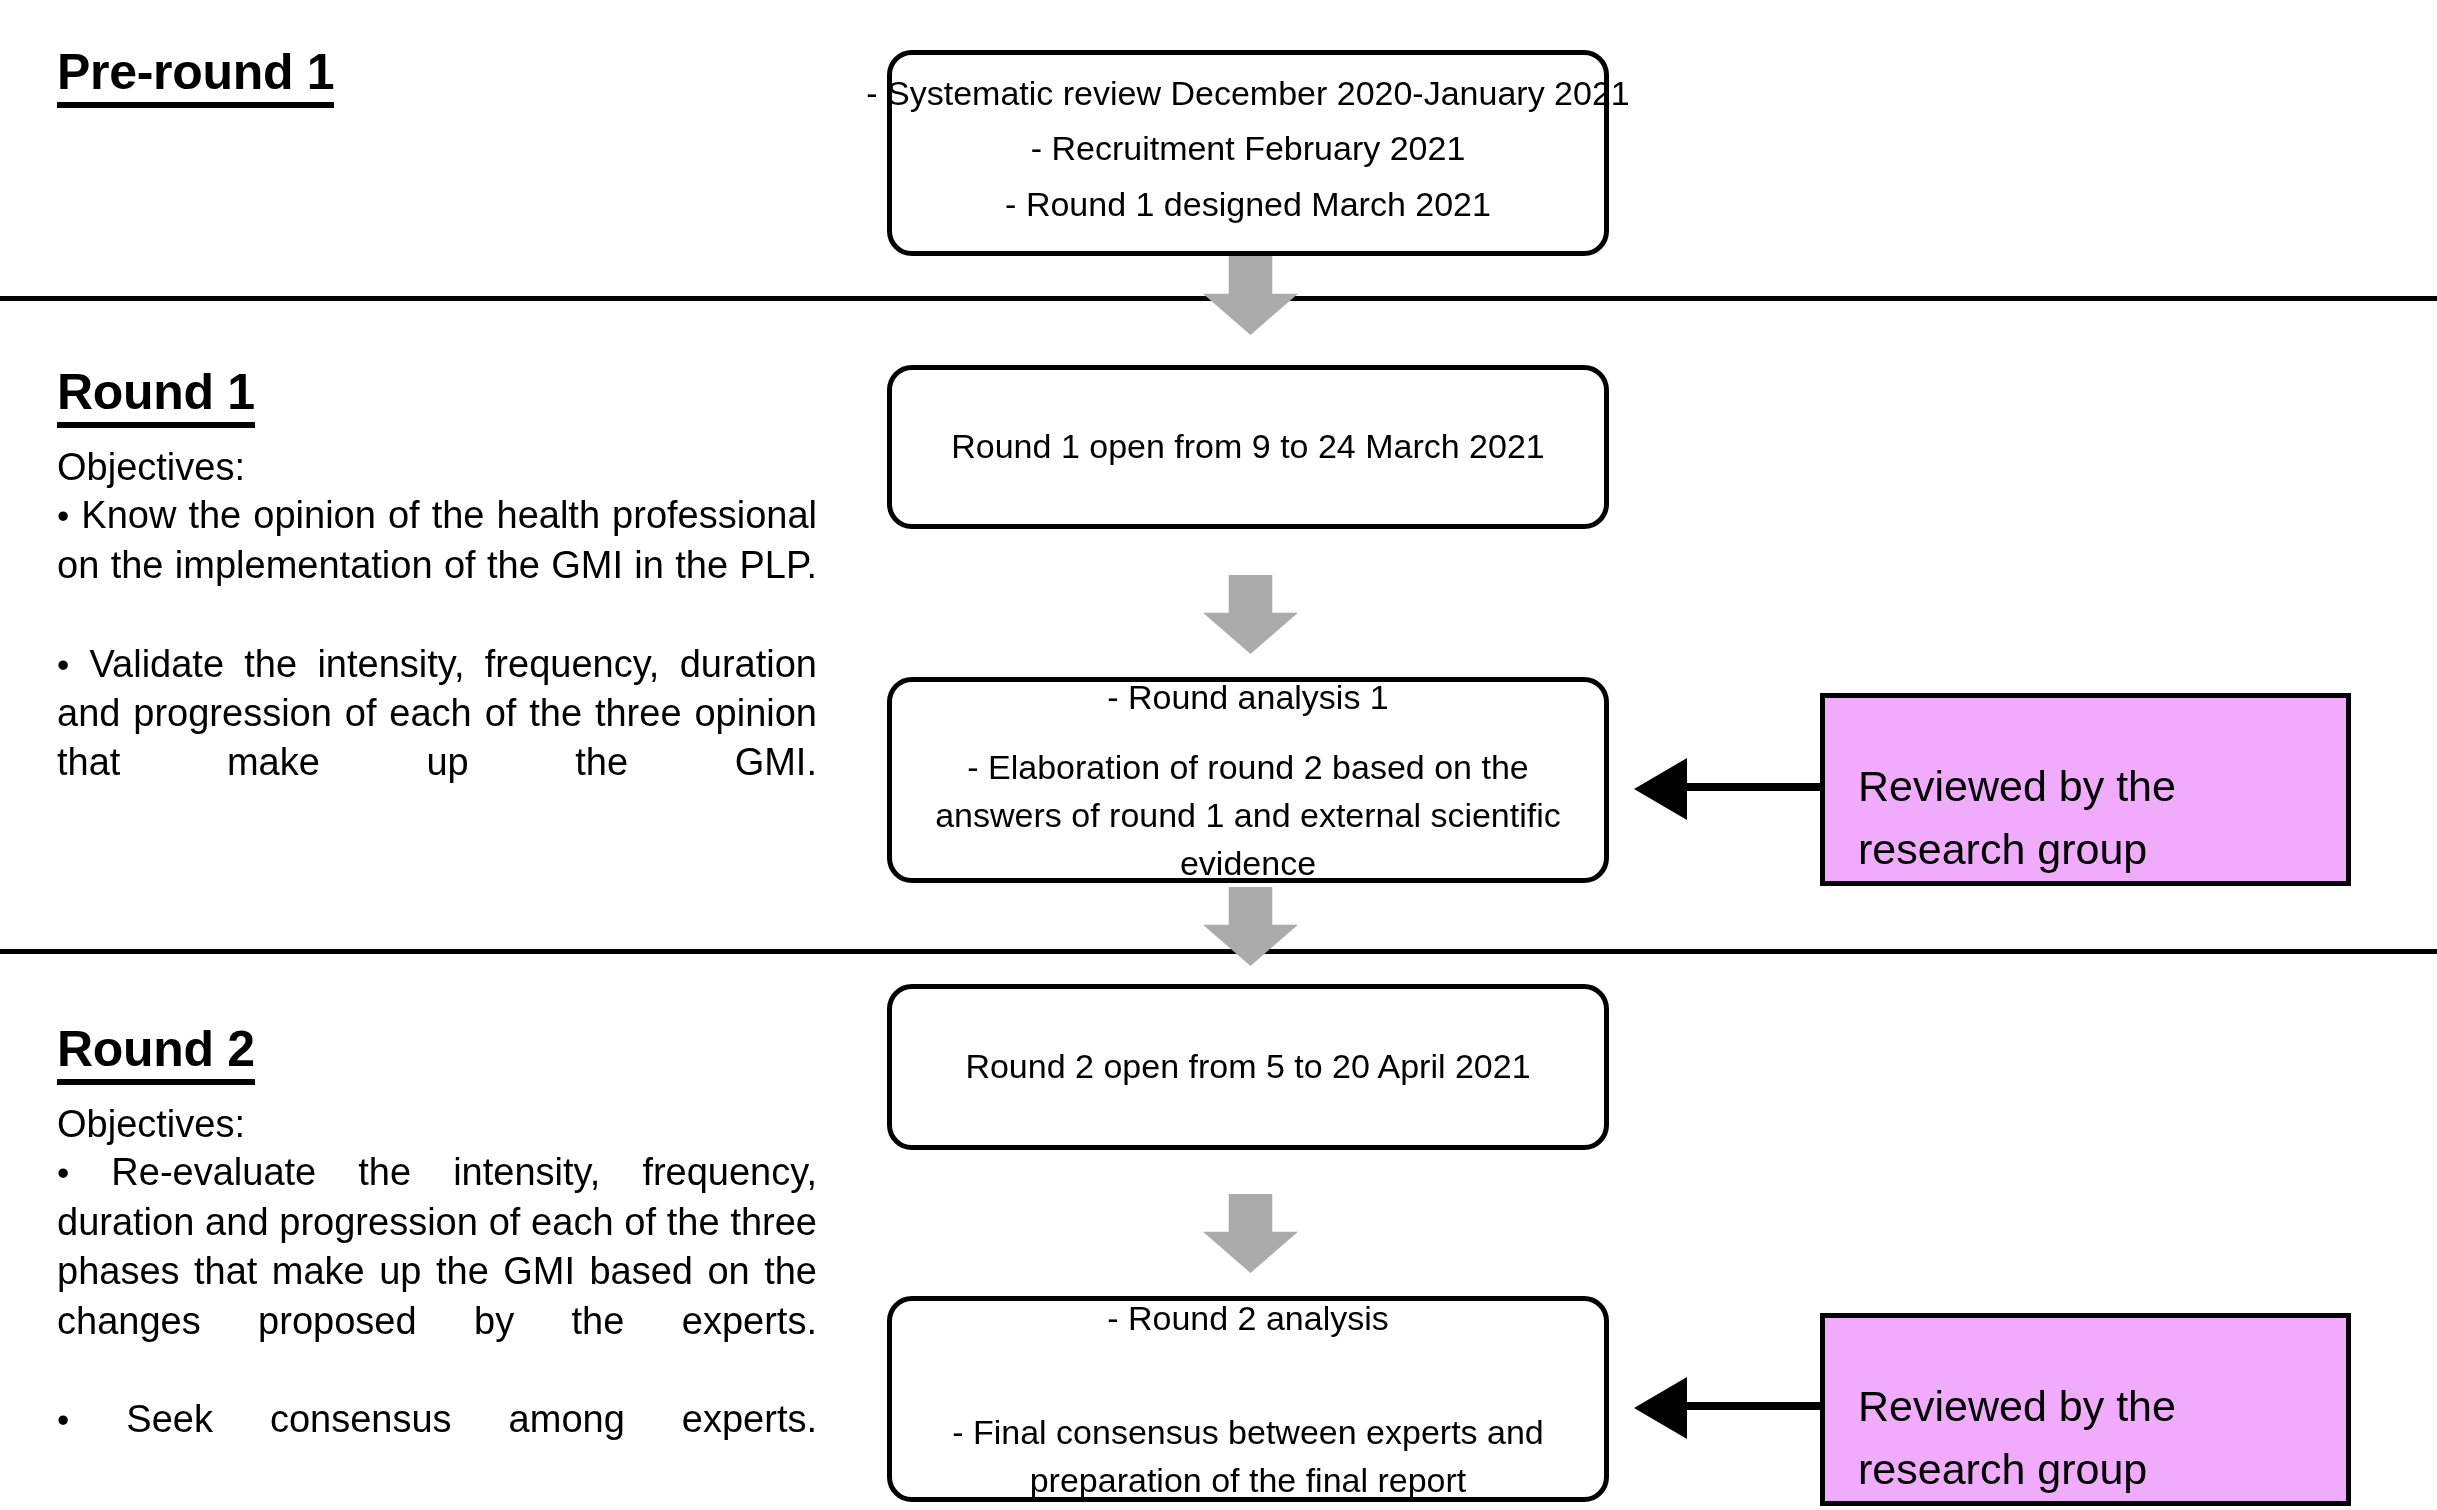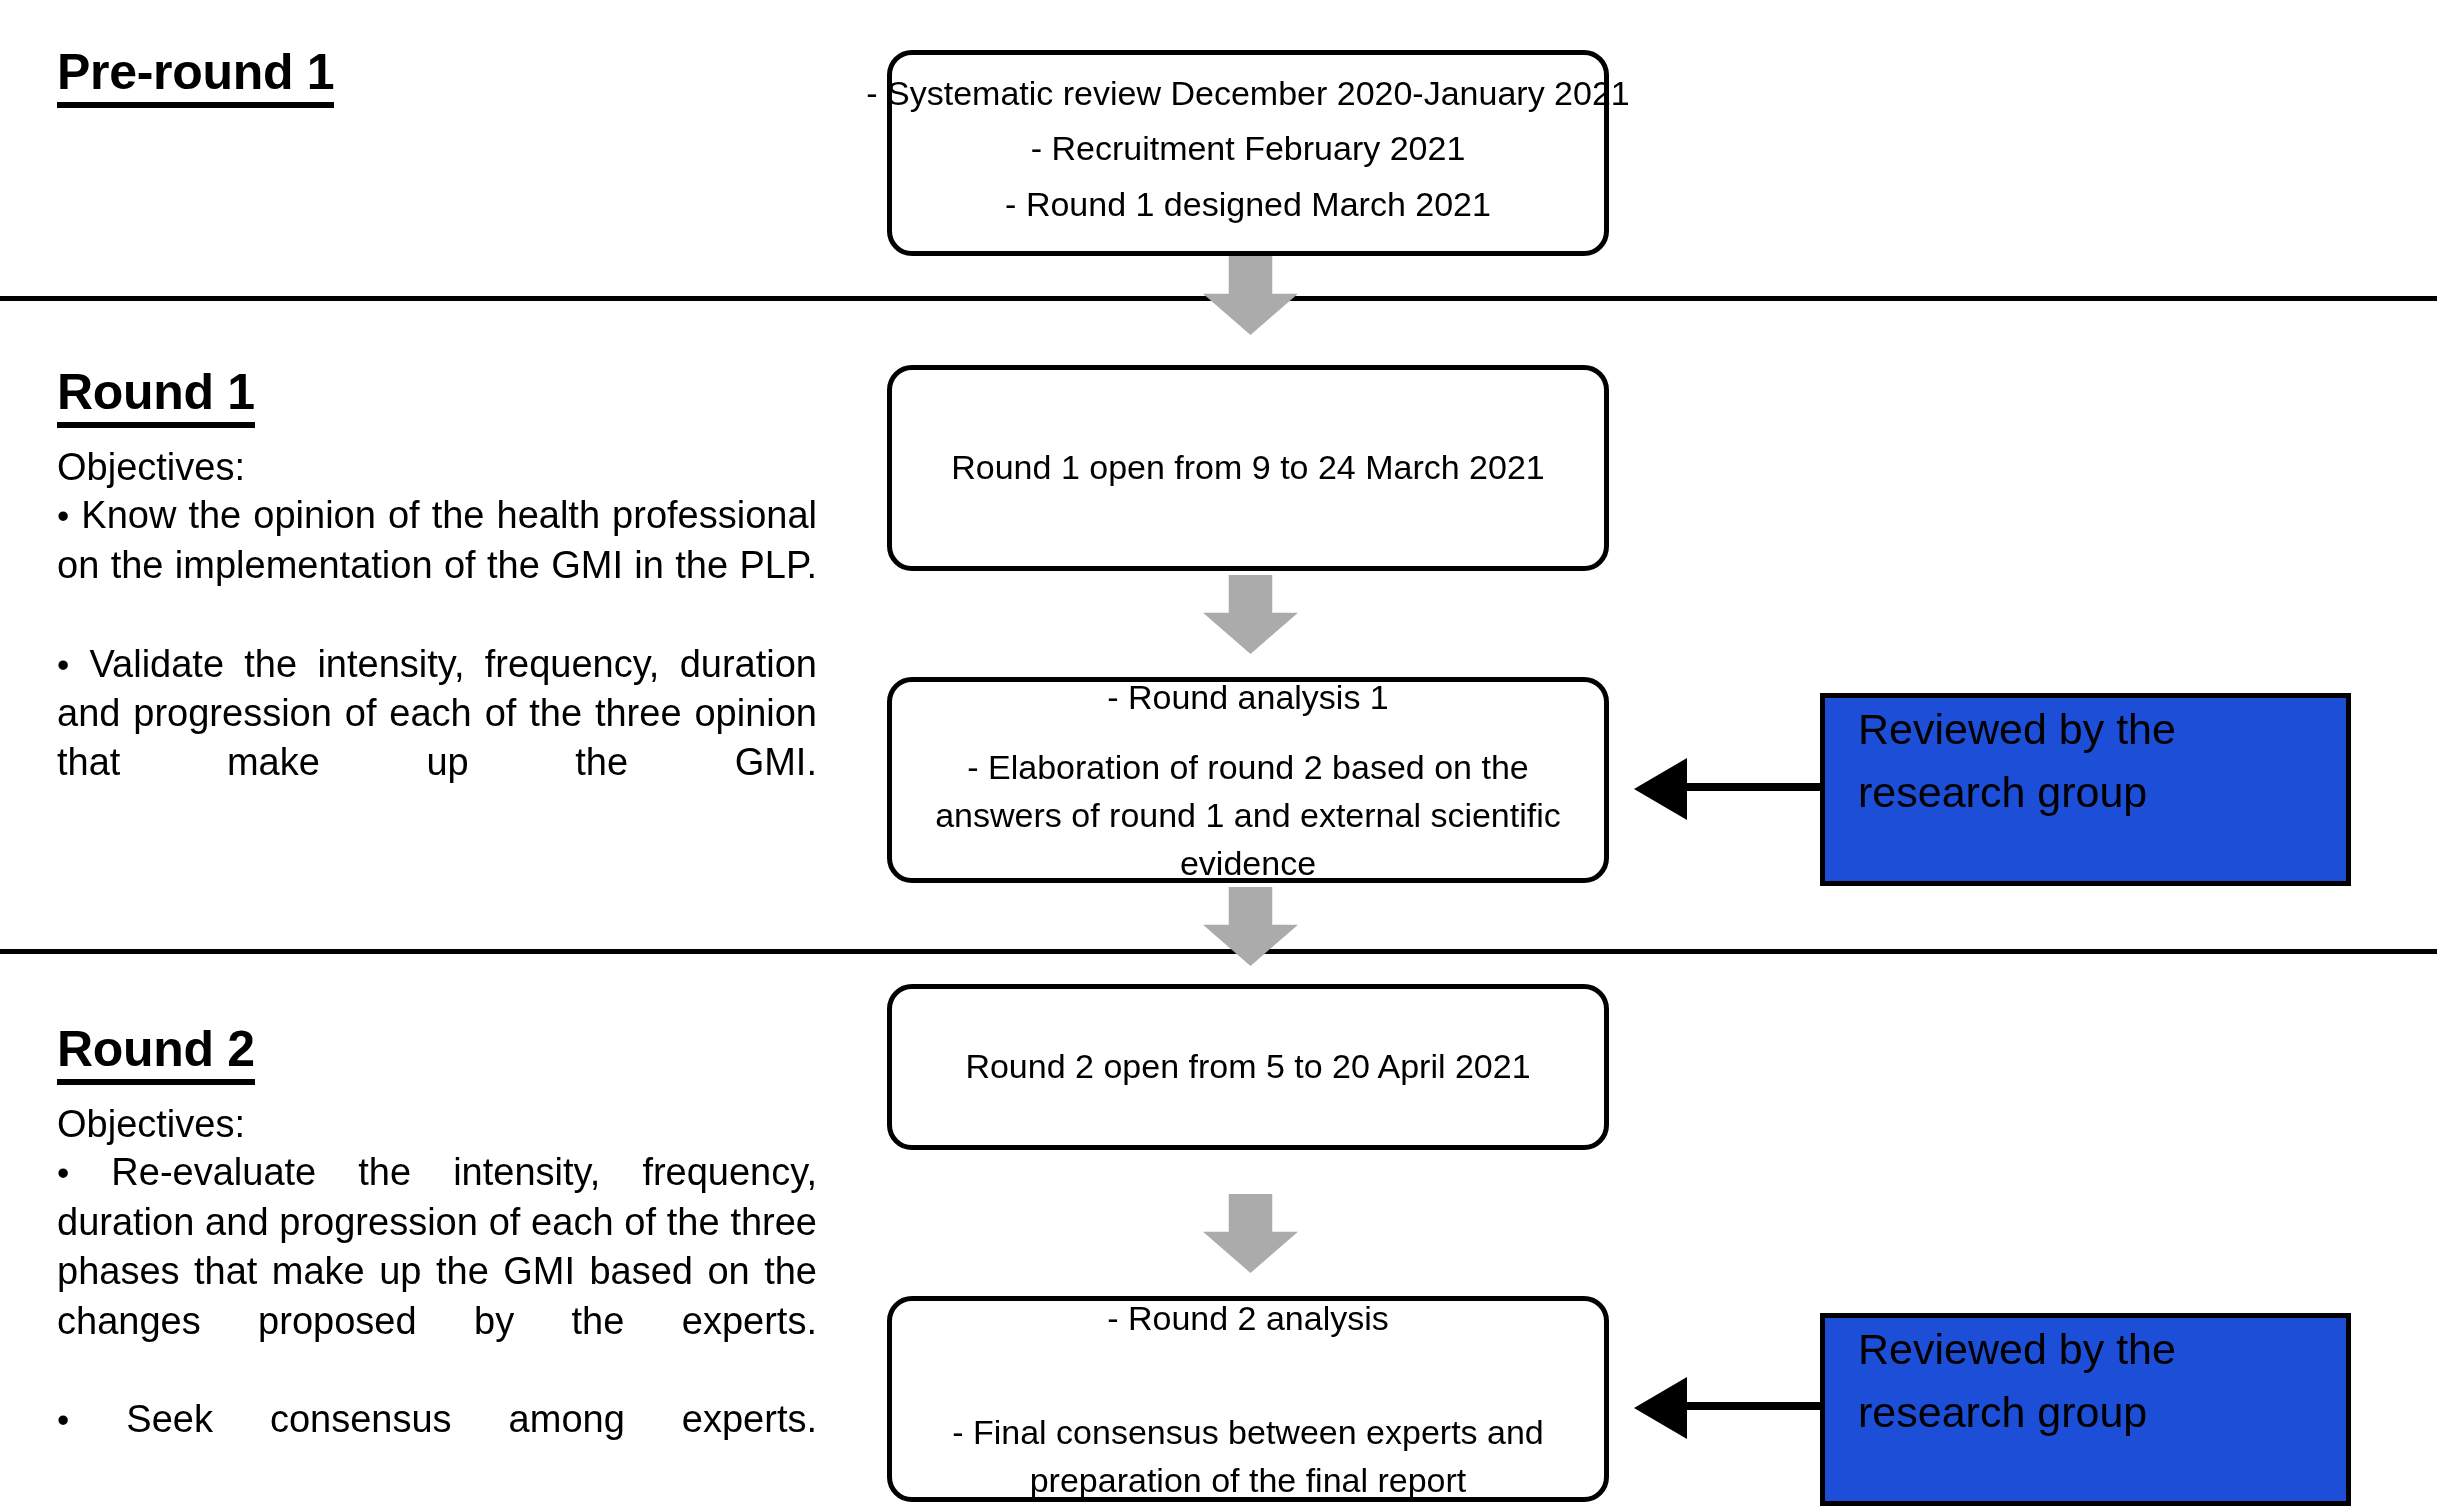--- a/index.html
+++ b/index.html
@@ -87,21 +87,21 @@
   .process-line {
     font-size: 34px;
     line-height: 1.46;
     white-space: nowrap;
   }
   .process-line.wrap {
     white-space: normal;
     line-height: 1.42;
   }
   #box-pre-round-1 { top: 50px;   height: 206px; justify-content: flex-start; padding-top: 14px; }
-  #box-round-1-open { top: 365px;  height: 206px; }
+  #box-round-1-open { top: 365px;  height: 164px; }
   #box-round-1-analysis { top: 677px; height: 206px; }
   #box-round-2-open { top: 984px; height: 166px; }
   #box-round-2-analysis { top: 1296px; height: 206px; gap: 44px; }
   #box-round-1-analysis .process-line:first-child,
   #box-round-2-analysis .process-line:first-child { margin-bottom: 20.6px; }
   #box-pre-round-1 .process-line { margin-bottom: 5.7px; }
 
   
   .gray-arrow {
     position: absolute;
@@ -114,23 +114,23 @@
   #arrow-r1an-to-r2open { top: 887px; }
   #arrow-r2open-to-r2an { top: 1194px; }
 
   
   .review-box {
     position: absolute;
     left: 1820px;
     width: 531px;
     box-sizing: border-box;
     border: 5.1px solid #000000;
-    background: #1d4ed8;
+    background: #f0abfc;
     display: flex;
-    align-items: flex-start;
+    align-items: flex-end;
     padding: 0 33px;
   }
   .review-text {
     font-size: 43px;
     line-height: 1.46;
     text-align: left;
   }
   #review-box-1 { top: 693px; height: 193px; }
   #review-box-2 { top: 1313px; height: 193px; }
 

